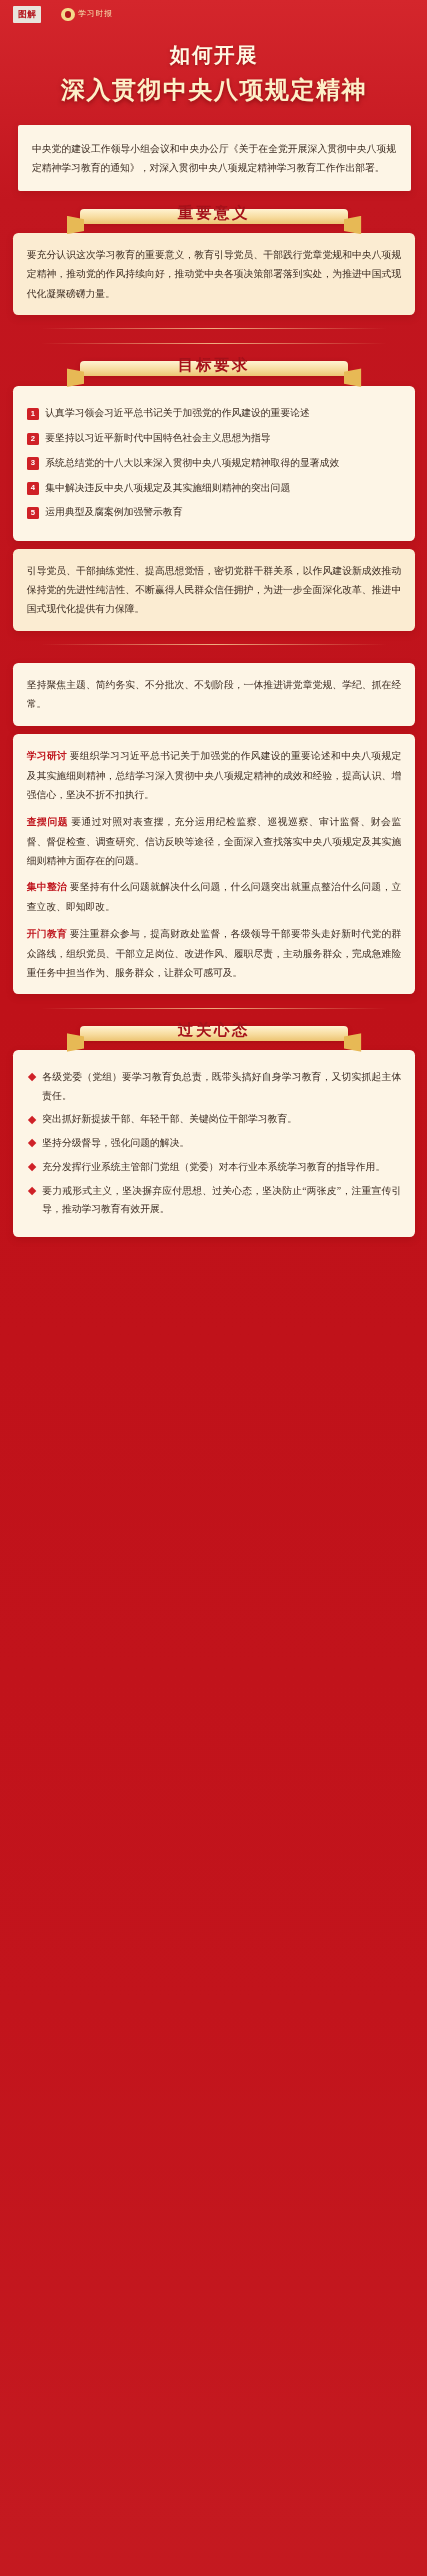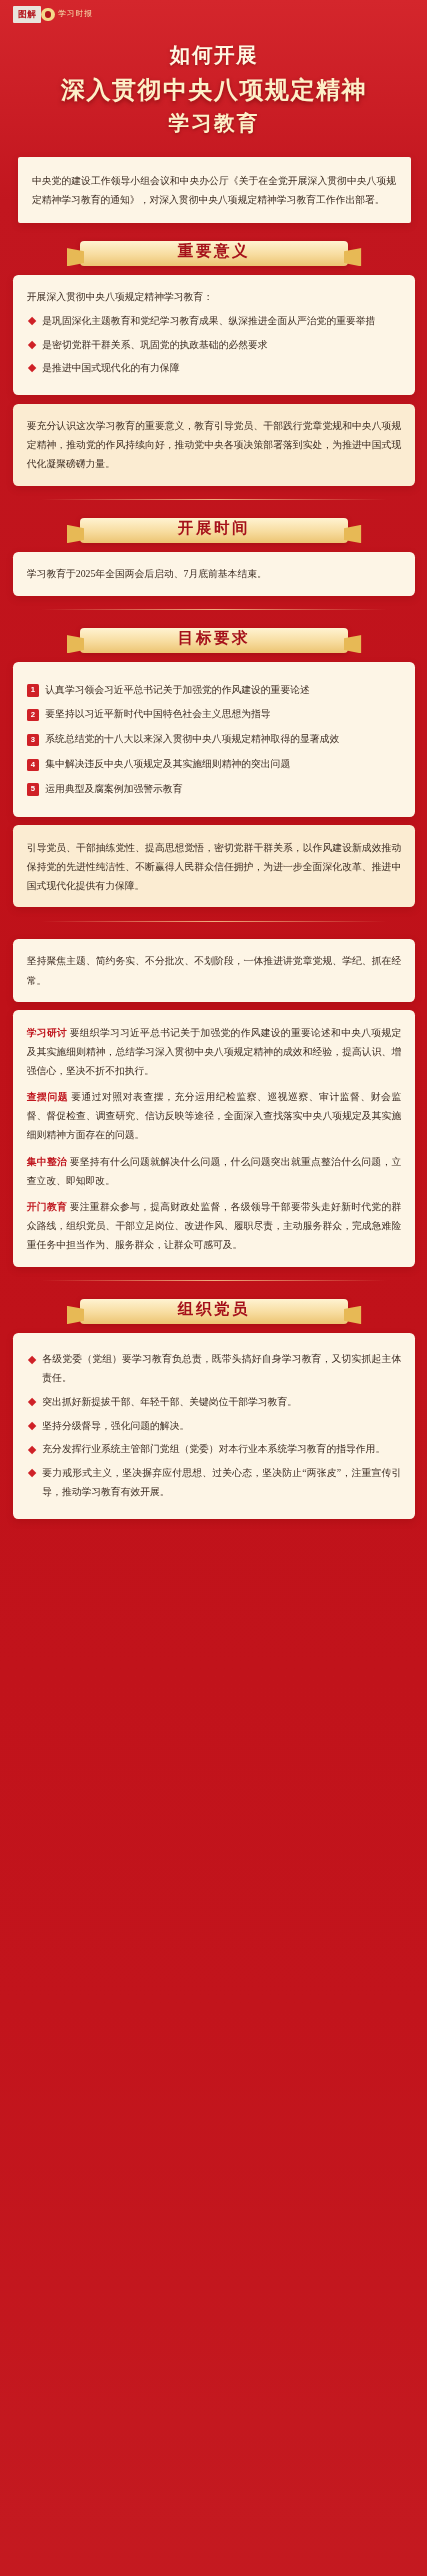--- a/index.html
+++ b/index.html
@@ -30,20 +30,21 @@
     font-size: 8.8px;
     font-weight: bold;
     padding: 2.6px 4.6px;
     letter-spacing: 0.5px;
     border-radius: 1px;
   }
   .brand-right {
     display: flex;
     align-items: center;
     gap: 3.6px;
+    padding-left: 20px;
   }
   .brand-right .mark {
     width: 13.4px; height: 13.4px;
     background: #f5d98a;
     border-radius: 50%;
     position: relative;
   }
   .brand-right .mark:after {
     content: "";
     position: absolute;
@@ -102,25 +103,25 @@
     text-align: justify;
     font-family: "Liberation Serif", serif;
     box-shadow: 0 2.1px 7.2px rgba(110,0,0,.18);
   }
   
   .section { margin: 17.5px 13.4px 0; }
   .sec-head {
     position: relative;
     margin: 0 auto 9.3px;
     width: 268px;
-    height: 25px;
+    height: 15px;
     background: linear-gradient(180deg,#fff3d2 0%, #f7dc9f 55%, #ecc472 100%);
     border-radius: 4.1px;
     display: flex;
-    align-items: flex-start;
+    align-items: flex-end;
     justify-content: center;
     box-shadow: 0 1.5px 5.2px rgba(110,0,0,.28);
   }
   .sec-head .txt {
     color: #a5111a;
     font-size: 15.5px;
     font-weight: bold;
     letter-spacing: 2.6px;
     font-family: "Liberation Serif", serif;
   }
@@ -182,20 +183,21 @@
     font-weight: bold;
     line-height: 12.4px;
     text-align: center;
     border-radius: 1.5px;
     font-family: "Liberation Sans", sans-serif;
   }
 
   .para-block .ptitle {
     color: #c0171f;
     font-weight: bold;
+    font-family: Liberation Mono, monospace;
   }
   .para-block p { margin: 7.2px 0; }
   .para-block p:first-child { margin-top: 0; }
   .para-block p:last-child { margin-bottom: 0; }
 
   .sep {
     height: 1px;
     margin: 13.4px 41px 0;
     background: linear-gradient(90deg, rgba(255,225,160,0) 0%, rgba(255,225,160,.75) 50%, rgba(255,225,160,0) 100%);
   }
@@ -209,51 +211,34 @@
     <div class="logo-box">图解</div>
     <div class="brand-right">
       <span class="mark"></span>
       <span class="btxt">学习时报</span>
     </div>
   </div>
 
   <div class="headline">
     <div class="l1">如何开展</div>
     <div class="l2">深入贯彻中央八项规定精神</div>
-    <div class="l3">学习教育</div>
   </div>
 
   <div class="intro">中央党的建设工作领导小组会议和中央办公厅《关于在全党开展深入贯彻中央八项规定精神学习教育的通知》，对深入贯彻中央八项规定精神学习教育工作作出部署。</div>
 
   <div id="sections-root">
       <div class="section">
         <div class="sec-head">
           <span class="txt">重要意义</span>
         </div>
-        <div class="card">
-          <div class="lead">开展深入贯彻中央八项规定精神学习教育：</div>
-          <ul class="points">
-            <li><span class="dia"></span><span>是巩固深化主题教育和党纪学习教育成果、纵深推进全面从严治党的重要举措</span></li>
-            <li><span class="dia"></span><span>是密切党群干群关系、巩固党的执政基础的必然要求</span></li>
-            <li><span class="dia"></span><span>是推进中国式现代化的有力保障</span></li>
-          </ul>
-        </div>
         <div class="card tint">
           <p style="margin: 0px;">要充分认识这次学习教育的重要意义，教育引导党员、干部践行党章党规和中央八项规定精神，推动党的作风持续向好，推动党中央各项决策部署落到实处，为推进中国式现代化凝聚磅礴力量。</p>
         </div>
       </div>
       <div class="sep"></div>
-      <div class="section">
-        <div class="sec-head">
-          <span class="txt">开展时间</span>
-        </div>
-        <div class="card">
-          <p style="margin: 0px;">学习教育于2025年全国两会后启动、7月底前基本结束。</p>
-        </div>
-      </div>
       <div class="sep"></div>
       <div class="section">
         <div class="sec-head">
           <span class="txt">目标要求</span>
         </div>
         <div class="card">
           <ul class="numbered">
             <li><span class="num">1</span><span>认真学习领会习近平总书记关于加强党的作风建设的重要论述</span></li>
             <li><span class="num">2</span><span>要坚持以习近平新时代中国特色社会主义思想为指导</span></li>
             <li><span class="num">3</span><span>系统总结党的十八大以来深入贯彻中央八项规定精神取得的显著成效</span></li>
@@ -273,21 +258,21 @@
         <div class="card para-block">
           <p><span class="ptitle">学习研讨</span> <span>要组织学习习近平总书记关于加强党的作风建设的重要论述和中央八项规定及其实施细则精神，总结学习深入贯彻中央八项规定精神的成效和经验，提高认识、增强信心，坚决不折不扣执行。</span></p>
           <p><span class="ptitle">查摆问题</span> <span>要通过对照对表查摆，充分运用纪检监察、巡视巡察、审计监督、财会监督、督促检查、调查研究、信访反映等途径，全面深入查找落实中央八项规定及其实施细则精神方面存在的问题。</span></p>
           <p><span class="ptitle">集中整治</span> <span>要坚持有什么问题就解决什么问题，什么问题突出就重点整治什么问题，立查立改、即知即改。</span></p>
           <p><span class="ptitle">开门教育</span> <span>要注重群众参与，提高财政处监督，各级领导干部要带头走好新时代党的群众路线，组织党员、干部立足岗位、改进作风、履职尽责，主动服务群众，完成急难险重任务中担当作为、服务群众，让群众可感可及。</span></p>
         </div>
       </div>
       <div class="sep"></div>
       <div class="section">
         <div class="sec-head">
-          <span class="txt">组织党员</span>
+          <span class="txt">过关心态</span>
         </div>
         <div class="card">
           <ul class="points">
             <li><span class="dia"></span><span>各级党委（党组）要学习教育负总责，既带头搞好自身学习教育，又切实抓起主体责任。</span></li>
             <li><span class="dia"></span><span>突出抓好新提拔干部、年轻干部、关键岗位干部学习教育。</span></li>
             <li><span class="dia"></span><span>坚持分级督导，强化问题的解决。</span></li>
             <li><span class="dia"></span><span>充分发挥行业系统主管部门党组（党委）对本行业本系统学习教育的指导作用。</span></li>
             <li><span class="dia"></span><span>要力戒形式主义，坚决摒弃应付思想、过关心态，坚决防止“两张皮”，注重宣传引导，推动学习教育有效开展。</span></li>
           </ul>
         </div>

